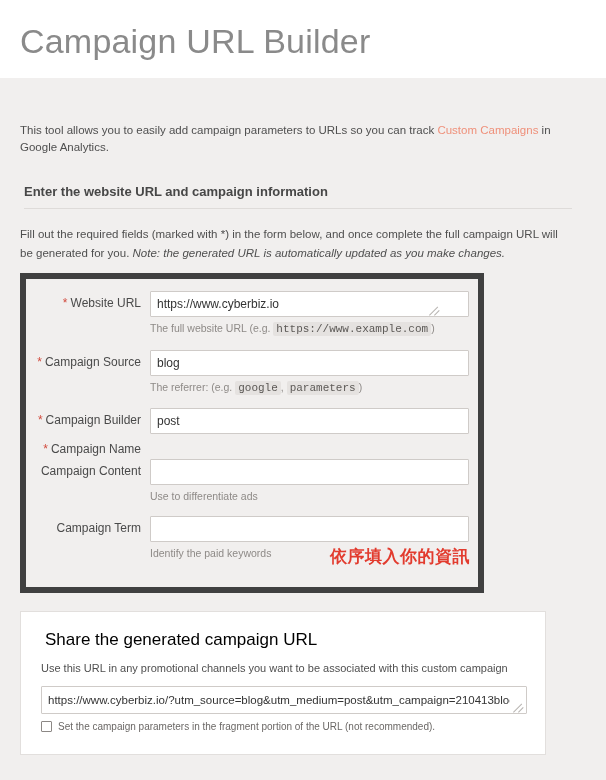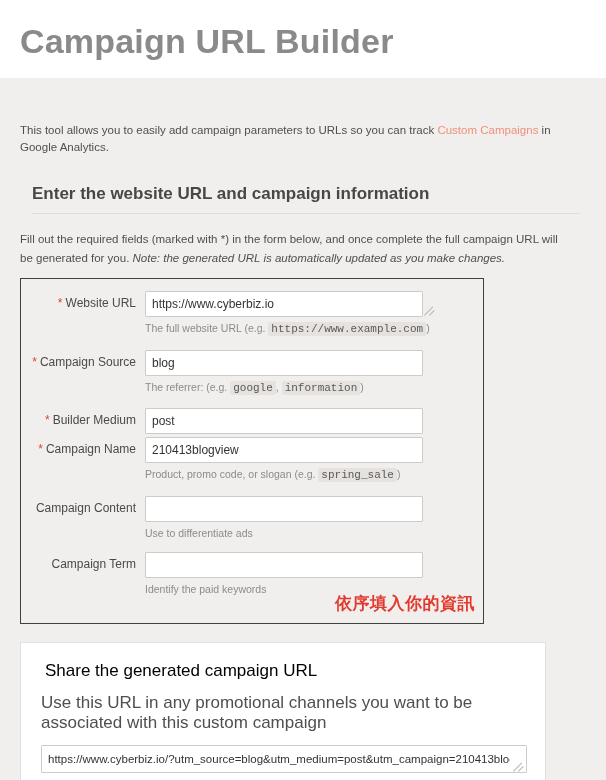--- a/index.html
+++ b/index.html
@@ -18,21 +18,21 @@
   
   .page-header {
     background: #ffffff;
     height: 78px;
     padding: 0 0 0 20px;
     display: flex;
     align-items: center;
   }
   .page-title {
     font-size: 34px;
-    font-weight: 700;
+    font-weight: 400;
     color: #8a8a8a;
     letter-spacing: 0.2px;
     line-height: 1;
     margin: 0;
     padding-top: 4px;
     text-align: center;
   }
 
   
   .page-body {
@@ -46,42 +46,42 @@
     padding-top: 32px;
     max-width: 548px;
   }
   .intro a.link {
     color: #ef907a;
     text-decoration: none;
     text-align: center;
   }
 
   .section-heading {
-    font-size: 17px;
+    font-size: 13px;
     font-weight: bold;
     color: #474747;
-    margin: 27px 0 0 12px;
+    margin: 27px 0 0 4px;
     padding-bottom: 9px;
     border-bottom: 1px solid #dedbd9;
     max-width: 548px;
   }
 
   .instructions {
     font-size: 11.5px;
     line-height: 1.6;
     color: #4f4f4f;
     margin-top: 16px;
     max-width: 548px;
   }
   .instructions .note { font-style: italic; }
 
   
   .form-outline {
     position: relative;
-    border: 1px solid #404040;
+    border: 6px solid #404040;
     margin-top: 10px;
     width: 464px;
     padding: 12px 0 14px 0;
     background: transparent;
   }
 
   .field-row {
     display: flex;
     align-items: flex-start;
     padding: 0 0 0 0;
@@ -98,21 +98,21 @@
     flex: 0 0 124px;
   }
   .req-star {
     color: #d24b3e;
     font-size: 12px;
     padding-right: 3px;
   }
   .field-col { flex: 1 1 auto; }
 
   .text-input {
-    width: 278px;
+    width: 319px;
     height: 26px;
     border: 1px solid #cfcbc8;
     background: #ffffff;
     font-family: "Liberation Sans", "DejaVu Sans", sans-serif;
     font-size: 12px;
     color: #333;
     padding: 2px 6px;
     border-radius: 1px;
     outline: none;
     display: block;
@@ -156,21 +156,21 @@
     background: #e5e2e0;
     color: #5c5956;
     font-size: 11px;
     padding: 1px 3px;
     border-radius: 2px;
   }
 
   .anno-form {
     position: absolute;
     right: 8px;
-    bottom: 8px;
+    bottom: 19px;
     color: #e23b2e;
     font-size: 17px;
     font-weight: bold;
     font-family: Liberation Mono, monospace;
     letter-spacing: 0.5px;
     white-space: nowrap;
   }
 
   
   .share-card {
@@ -181,21 +181,21 @@
     padding: 18px 20px 22px 20px;
     position: relative;
   }
   .share-title {
     font-size: 17px;
     font-weight: 300;
     color: #000000;
     margin: 0 0 12px 4px;
   }
   .share-desc {
-    font-size: 17px;
+    font-size: 11px;
     color: #4f4f4f;
     margin: 0 0 12px 0;
   }
   .url-wrap { position: relative; width: 486px; }
   .url-input {
     width: 486px;
     height: 28px;
     border: 1px solid #cfcbc8;
     background: #ffffff;
     font-family: "Liberation Sans", "DejaVu Sans", sans-serif;
@@ -262,43 +262,37 @@
     </div>
 
     <div class="field-row">
       <div class="field-label">
         <span class="req-star">*</span><span>Campaign Source</span>
       </div>
       <div class="field-col">
         <input class="text-input" type="text" value="blog" style="">
         <div class="field-hint">
           <span>The referrer: (e.g. </span><code class="ex">google</code>,
-          <code class="ex">information</code><span>)</span>
-        </div>
-      </div>
-    </div>
-
-    <div class="field-row">
-      <div class="field-label">
-        <span class="req-star">*</span><span>Builder Medium</span>
+          <code class="ex">parameters</code><span>)</span>
+        </div>
+      </div>
+    </div>
+
+    <div class="field-row">
+      <div class="field-label">
+        <span class="req-star">*</span><span>Campaign Builder</span>
       </div>
       <div class="field-col">
         <input class="text-input" type="text" value="post" style="">
       </div>
     </div>
 
     <div class="field-row">
       <div class="field-label">
         <span class="req-star">*</span><span>Campaign Name</span>
-      </div>
-      <div class="field-col">
-        <input class="text-input" type="text" value="210413blogview" style="">
-        <div class="field-hint">
-          <span>Product, promo code, or slogan (e.g. </span><code class="ex">spring_sale</code><span>)</span>
-        </div>
       </div>
     </div>
 
     <div class="field-row">
       <div class="field-label">
         <span>Campaign Content</span>
       </div>
       <div class="field-col">
         <input class="text-input" type="text" value="" style="">
         <div class="field-hint">

